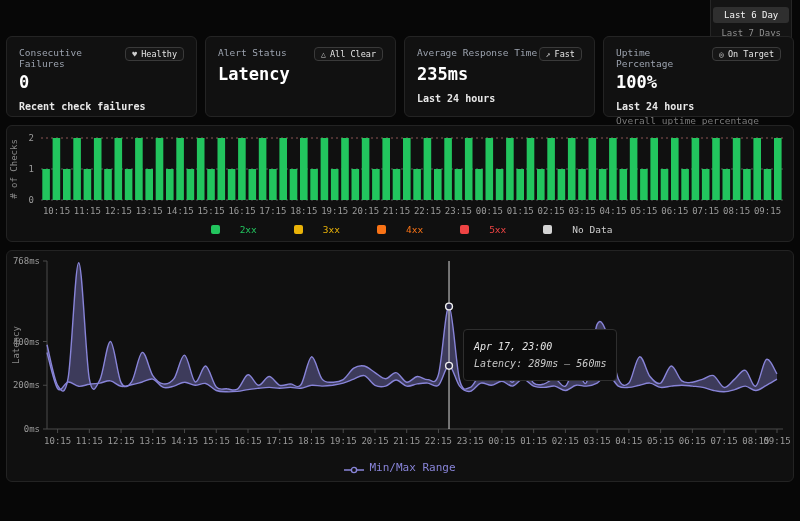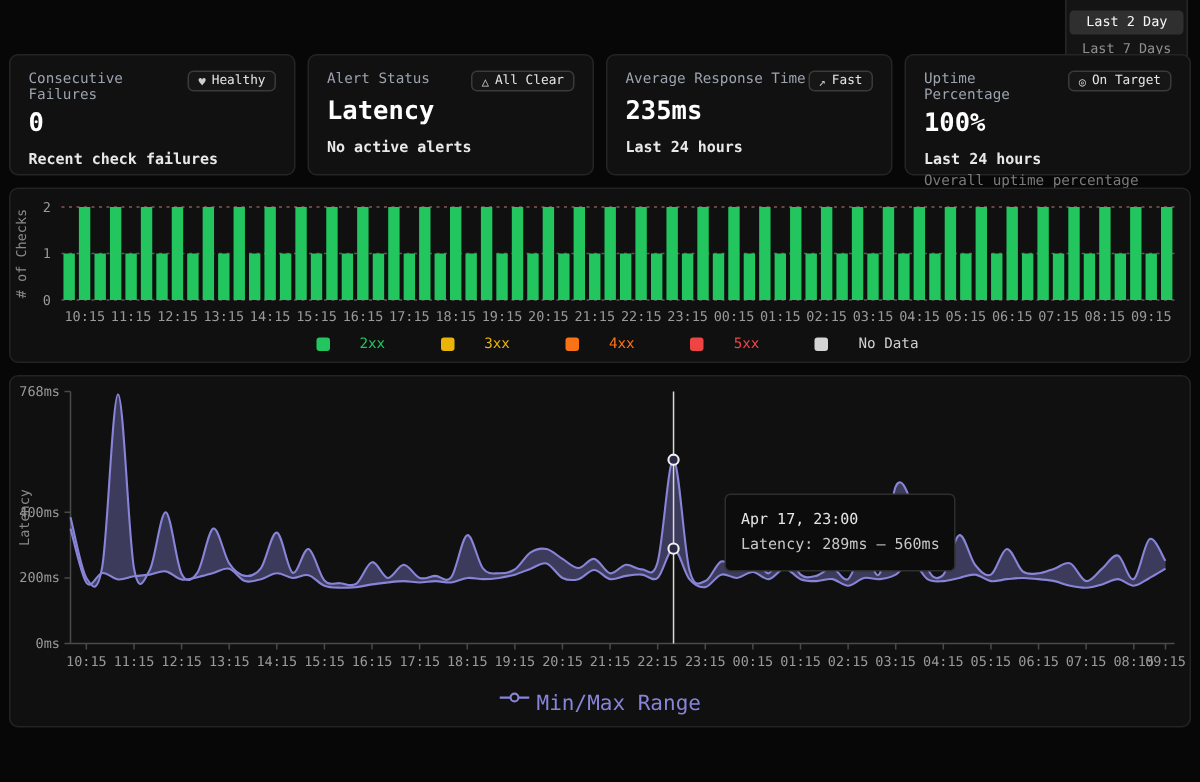--- a/index.html
+++ b/index.html
@@ -18,34 +18,34 @@
     padding:1px 6px; font-size:8.5px; color:#e5e5e5; background:#161616; white-space:nowrap; }
   .badge .b-icon { font-size:8px; color:#cfcfcf; }
   .card-value { font-size:17px; font-weight:bold; color:#ffffff; margin-top:3px; }
   .card-sub { font-size:10px; font-weight:bold; color:#e8e8e8; margin-top:9px; }
   .card-desc { font-size:9.5px; color:#7a7a7a; margin-top:3px; }
   .panel { background:#101010; border:1px solid #232323; border-radius:6px; margin:0 6px 8px 6px; position:relative; }
   .panel svg { display:block; }
   .legend-row { display:flex; justify-content:center; align-items:center; gap:14px; padding:2px 0 6px 0; }
   .legend-item { display:flex; align-items:center; gap:20px; font-size:9.5px;margin-left:23px; }
   .legend-swatch { width:9px; height:9px; border-radius:2px; display:inline-block; }
-  .lat-legend { display:flex; justify-content:center; align-items:flex-start; gap:5px; padding:2px 0 7px 0;
-    font-size:14px; color:#8884d8; }
+  .lat-legend { display:flex; justify-content:center; align-items:flex-end; gap:5px; padding:2px 0 7px 0;
+    font-size:11px; color:#8884d8; }
   .tooltip { position:absolute; left:458px; top:82px; background:#0c0c0c; border:1px solid #2e2e2e;
     border-radius:4px; padding:8px 10px; font-size:10px; color:#d4d4d4; line-height:1.7; white-space:nowrap; z-index:5; }
   .tooltip .tt-title { color:#e5e5e5; }
   .tooltip .tt-value { color:#c7c7c7; }
 </style>
 </head>
 <body>
 
 <div class="topbar">
   <div class="range-group">
     <button class="range-btn">Last 1 Hour</button>
-    <button class="range-btn active">Last 2 Day</button>
+    <button class="range-btn active">Last 6 Day</button>
     <button class="range-btn">Last 7 Days</button>
   </div>
 </div>
 
 <div class="cards">
   <div class="card">
     <div class="card-top">
       <span class="card-title">Consecutive Failures</span>
       <span class="badge">
         <span class="b-icon">♥</span>
@@ -57,21 +57,20 @@
   </div>
   <div class="card">
     <div class="card-top">
       <span class="card-title">Alert Status</span>
       <span class="badge">
         <span class="b-icon">△</span>
         <span>All Clear</span>
       </span>
     </div>
     <div class="card-value">Latency</div>
-    <div class="card-sub">No active alerts</div>
   </div>
   <div class="card">
     <div class="card-top">
       <span class="card-title">Average Response Time</span>
       <span class="badge">
         <span class="b-icon">↗</span>
         <span>Fast</span>
       </span>
     </div>
     <div class="card-value">235ms</div>
@@ -282,21 +281,21 @@
       <line x1="717.1014492753624" y1="178" x2="717.1014492753624" y2="182" stroke="#4a4a4a" stroke-width="1"></line>
       <text x="717.1" y="193" text-anchor="middle" font-size="9" fill="#9a9a9a">07:15</text>
       <line x1="748.840579710145" y1="178" x2="748.840579710145" y2="182" stroke="#4a4a4a" stroke-width="1"></line>
       <text x="748.8" y="193" text-anchor="middle" font-size="9" fill="#9a9a9a">08:15</text>
       <line x1="770" y1="178" x2="770" y2="182" stroke="#4a4a4a" stroke-width="1"></line>
       <text x="770.0" y="193" text-anchor="middle" font-size="9" fill="#9a9a9a">09:15</text>
       <line x1="442.02898550724643" y1="10" x2="442.02898550724643" y2="178" stroke="#d9d9d9" stroke-width="1"></line>
       <circle cx="442.02898550724643" cy="55.5" r="3.4" fill="#2a2a46" stroke="#f0f0f0" stroke-width="1.4"></circle>
       <circle cx="442.02898550724643" cy="114.78125" r="3.4" fill="#2a2a46" stroke="#f0f0f0" stroke-width="1.4"></circle>
     </svg>
-  <div class="tooltip" style="left: 476px; top: 78px;">
+  <div class="tooltip" style="left: 456px; top: 78px; font-style: italic;">
     <div class="tt-title">Apr 17, 23:00</div>
     <div class="tt-value">Latency: 289ms – 560ms</div>
   </div>
   <div class="lat-legend">
     <svg width="20" height="8" viewBox="0 0 20 8">
       <line x1="0" y1="4" x2="20" y2="4" stroke="#8884d8" stroke-width="1.5"></line>
       <circle cx="10" cy="4" r="2.6" fill="#101010" stroke="#8884d8" stroke-width="1.4"></circle>
     </svg>
     <span>Min/Max Range</span>
   </div>

